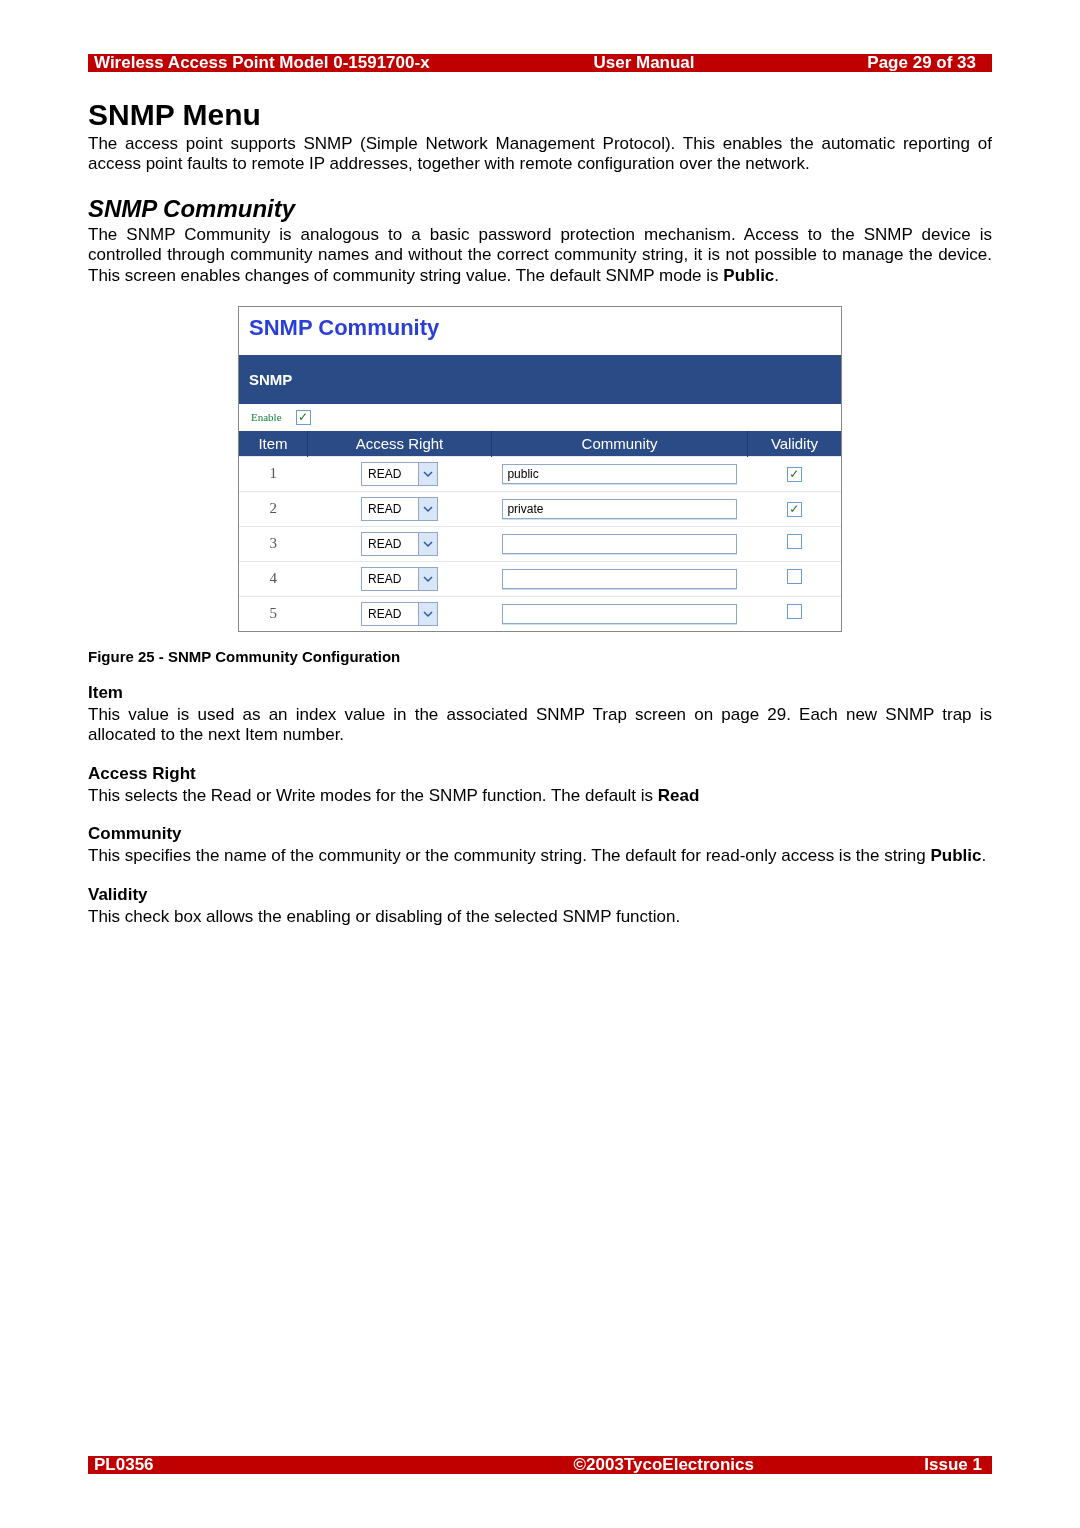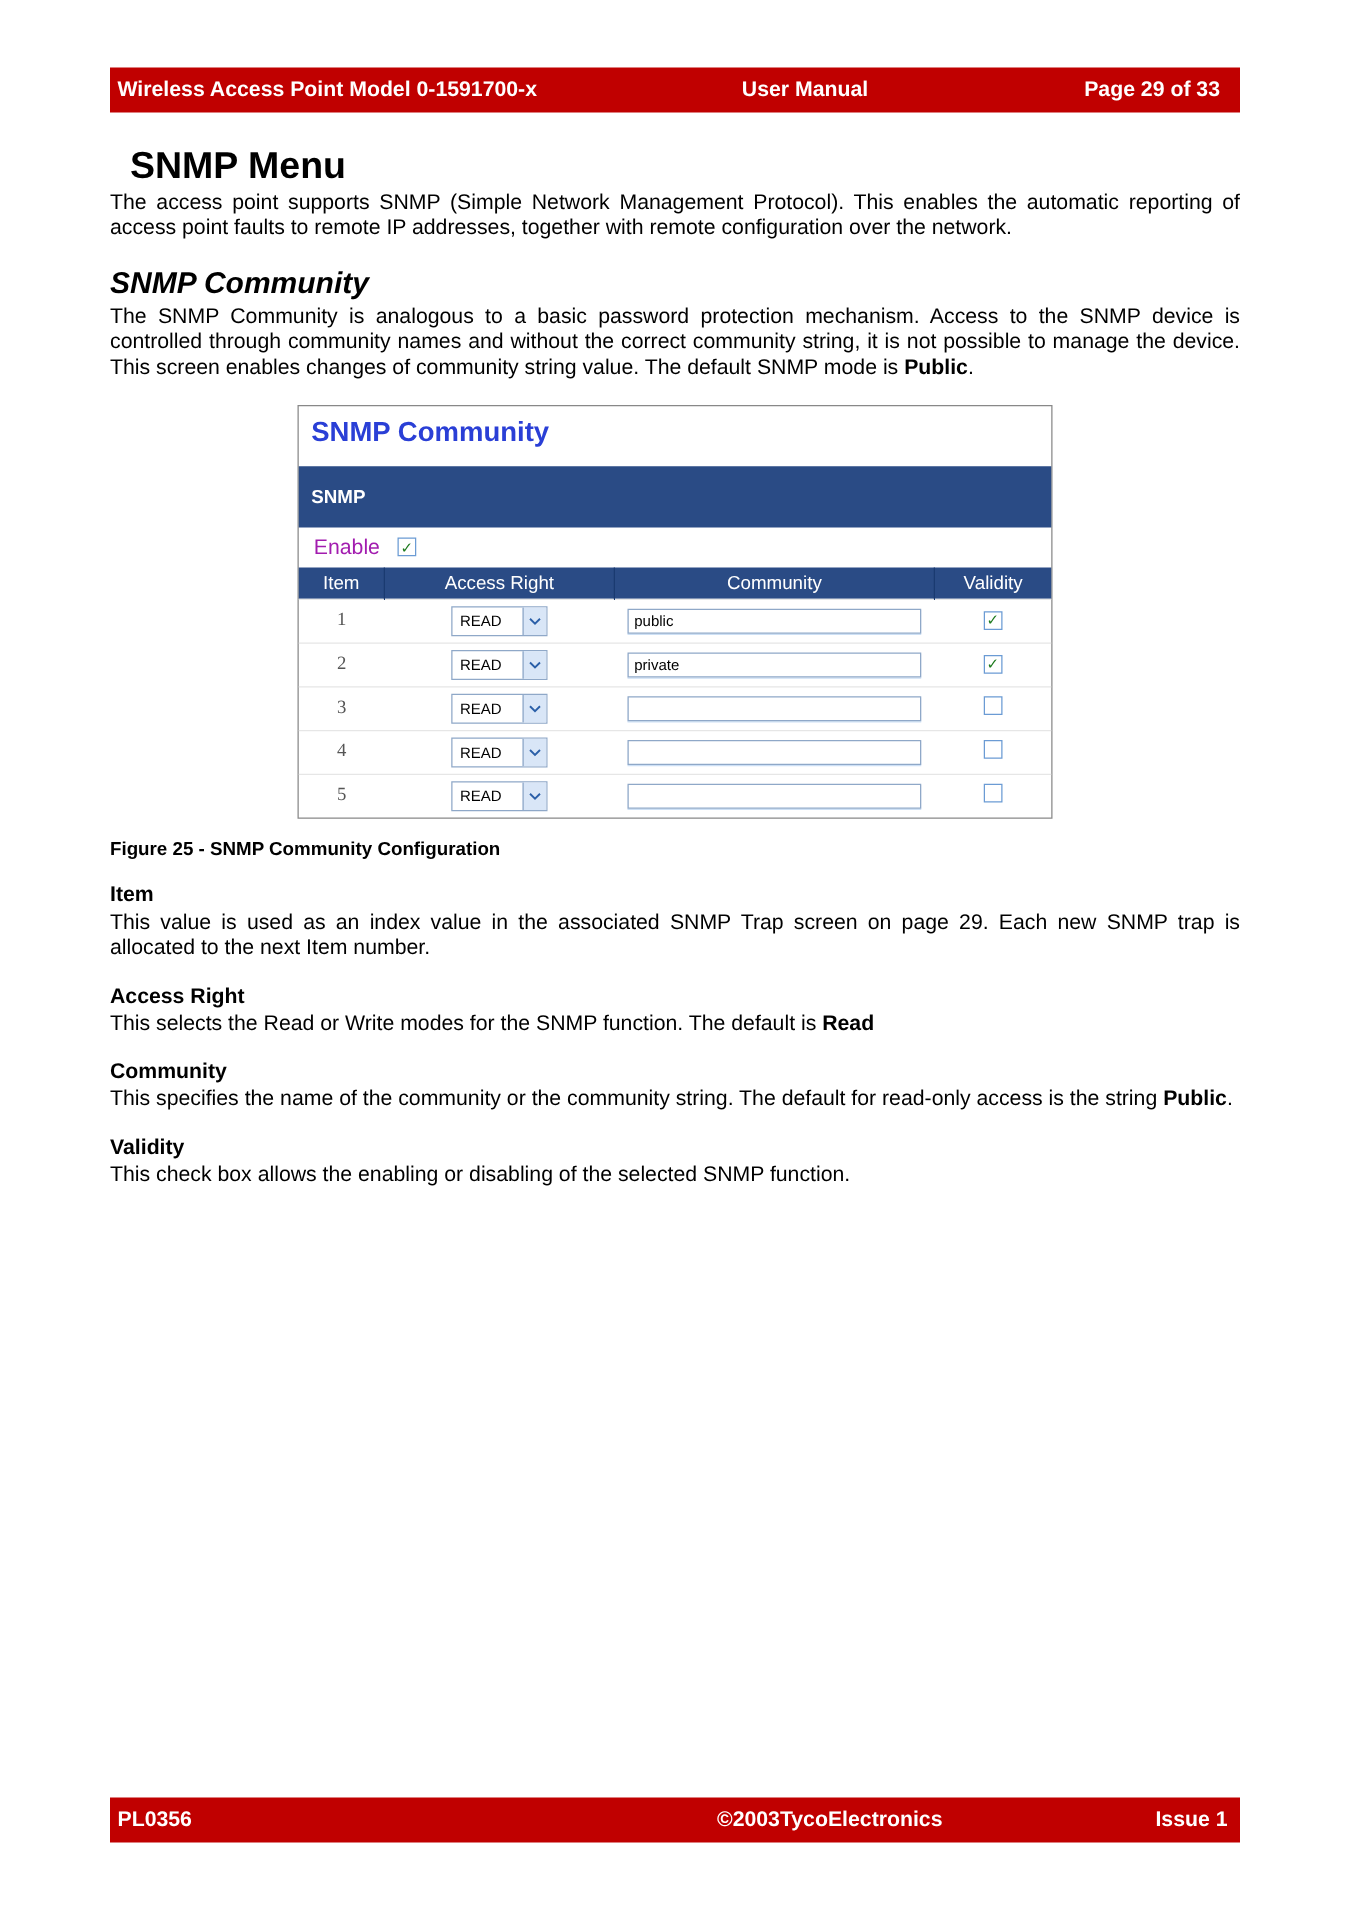--- a/index.html
+++ b/index.html
@@ -16,40 +16,40 @@
     position: relative;
     box-sizing: border-box;
     padding: 54px 88px 54px 88px;
   }
   .topbar, .botbar {
     background: #c00000;
     color: #fff;
     font-weight: bold;
     display: flex;
     align-items: center;
-    height: 36px;
+    height: 18px;
     padding: 0 6px;
     font-size: 17px;
   }
   .topbar .left { flex: 0 0 430px; }
   .topbar .mid  { flex: 0 0 240px; text-align: center; }
   .topbar .right{ flex: 1; text-align: right; padding-right: 10px;}
   .botbar .left { flex: 0 0 300px; }
   .botbar .mid  { flex: 0 0 360px; text-align: right;}
   .botbar .right{ flex: 1; text-align: right; padding-right: 4px;}
   .botbar-wrap {
     position: absolute;
     left: 88px;
     right: 88px;
     bottom: 54px;
   }
   h1.snmp {
     font-family: Arial, Helvetica, sans-serif;
     font-size: 30px;
-    margin: 26px 0 2px 16px;
+    margin: 26px 0 2px 0;
   }
   h2.community {
     font-style: italic;
     font-size: 24px;
     margin: 20px 0 2px 0;
   }
   p.justify {
     text-align: justify;
     margin: 2px 0 0 0;
     line-height: 1.2;
@@ -84,23 +84,23 @@
     color: #fff;
     font-weight: bold;
     font-size: 15px;
     padding: 16px 10px;
   }
   .enable-row {
     display: flex;
     align-items: center;
     gap: 14px;
     padding: 6px 6px 6px 12px;
-    font-family: Liberation Sans, sans-serif;
-    font-size: 17px;
-    color: #a21caf;
+    font-family: Liberation Serif, serif;
+    font-size: 11px;
+    color: #15803d;
   }
   .cb {
     width: 15px; height: 15px;
     border: 1px solid #6b9bd4;
     background: #fff;
     display: inline-flex;
     align-items: center;
     justify-content: center;
     box-sizing: border-box;
   }

